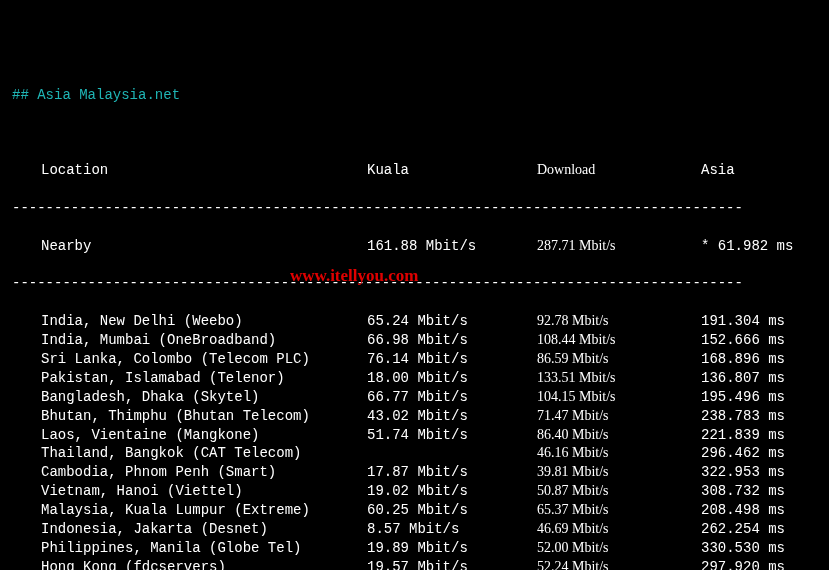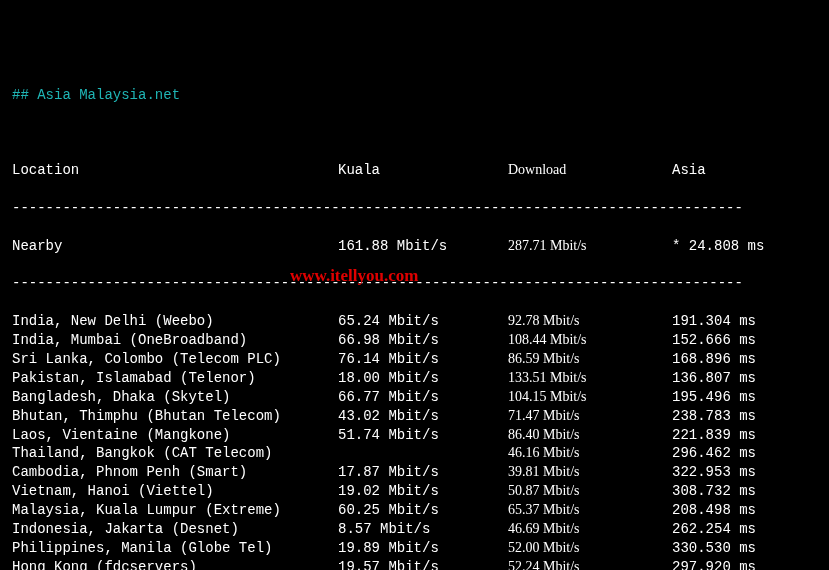--- a/index.html
+++ b/index.html
@@ -21,35 +21,35 @@
     position: absolute;
     color: #e00000;
     font-family: Georgia, "Times New Roman", serif;
     font-size: 17px;
     font-weight: bold;
     left: 290px;
     top: 265px;
     white-space: nowrap;
   }
   .row span { display: inline-block; }
-  .c-loc { width: 326px; }
+  .c-loc { width: 326px; margin-left: 29px; }
   .c-up  { width: 170px; }
   .c-dl  { width: 164px; font-family: Liberation Serif, serif; }
   .c-pg  { }
 </style>
 </head>
 <body>
 
 
 
 <div class="title">## Asia Malaysia.net</div>
 <div> </div>
 <div class="row"><span class="c-loc">Location</span><span class="c-up">Kuala</span><span class="c-dl">Download</span><span class="c-pg">Asia</span></div>
 <div>---------------------------------------------------------------------------------------</div>
-<div class="row"><span class="c-loc">Nearby</span><span class="c-up">161.88 Mbit/s</span><span class="c-dl">287.71 Mbit/s</span><span class="c-pg">* 24.808 ms</span></div>
+<div class="row"><span class="c-loc">Nearby</span><span class="c-up">161.88 Mbit/s</span><span class="c-dl">287.71 Mbit/s</span><span class="c-pg">* 61.982 ms</span></div>
 <div>---------------------------------------------------------------------------------------</div>
 <div id="rows"><div class="row"><span class="c-loc">India, New Delhi (Weebo)</span><span class="c-up">65.24 Mbit/s</span><span class="c-dl">92.78 Mbit/s</span><span class="c-pg">191.304 ms</span></div><div class="row"><span class="c-loc">India, Mumbai (OneBroadband)</span><span class="c-up">66.98 Mbit/s</span><span class="c-dl">108.44 Mbit/s</span><span class="c-pg">152.666 ms</span></div><div class="row"><span class="c-loc">Sri Lanka, Colombo (Telecom PLC)</span><span class="c-up">76.14 Mbit/s</span><span class="c-dl">86.59 Mbit/s</span><span class="c-pg">168.896 ms</span></div><div class="row"><span class="c-loc">Pakistan, Islamabad (Telenor)</span><span class="c-up">18.00 Mbit/s</span><span class="c-dl">133.51 Mbit/s</span><span class="c-pg">136.807 ms</span></div><div class="row"><span class="c-loc">Bangladesh, Dhaka (Skytel)</span><span class="c-up">66.77 Mbit/s</span><span class="c-dl">104.15 Mbit/s</span><span class="c-pg">195.496 ms</span></div><div class="row"><span class="c-loc">Bhutan, Thimphu (Bhutan Telecom)</span><span class="c-up">43.02 Mbit/s</span><span class="c-dl">71.47 Mbit/s</span><span class="c-pg">238.783 ms</span></div><div class="row"><span class="c-loc">Laos, Vientaine (Mangkone)</span><span class="c-up">51.74 Mbit/s</span><span class="c-dl">86.40 Mbit/s</span><span class="c-pg">221.839 ms</span></div><div class="row"><span class="c-loc">Thailand, Bangkok (CAT Telecom)</span><span class="c-up"></span><span class="c-dl">46.16 Mbit/s</span><span class="c-pg">296.462 ms</span></div><div class="row"><span class="c-loc">Cambodia, Phnom Penh (Smart)</span><span class="c-up">17.87 Mbit/s</span><span class="c-dl">39.81 Mbit/s</span><span class="c-pg">322.953 ms</span></div><div class="row"><span class="c-loc">Vietnam, Hanoi (Viettel)</span><span class="c-up">19.02 Mbit/s</span><span class="c-dl">50.87 Mbit/s</span><span class="c-pg">308.732 ms</span></div><div class="row"><span class="c-loc">Malaysia, Kuala Lumpur (Extreme)</span><span class="c-up">60.25 Mbit/s</span><span class="c-dl">65.37 Mbit/s</span><span class="c-pg">208.498 ms</span></div><div class="row"><span class="c-loc">Indonesia, Jakarta (Desnet)</span><span class="c-up">8.57 Mbit/s</span><span class="c-dl">46.69 Mbit/s</span><span class="c-pg">262.254 ms</span></div><div class="row"><span class="c-loc">Philippines, Manila (Globe Tel)</span><span class="c-up">19.89 Mbit/s</span><span class="c-dl">52.00 Mbit/s</span><span class="c-pg">330.530 ms</span></div><div class="row"><span class="c-loc">Hong Kong (fdcservers)</span><span class="c-up">19.57 Mbit/s</span><span class="c-dl">52.24 Mbit/s</span><span class="c-pg">297.920 ms</span></div></div>
 
 
 
 
 
 
 <div class="watermark">www.itellyou.com</div>
 

